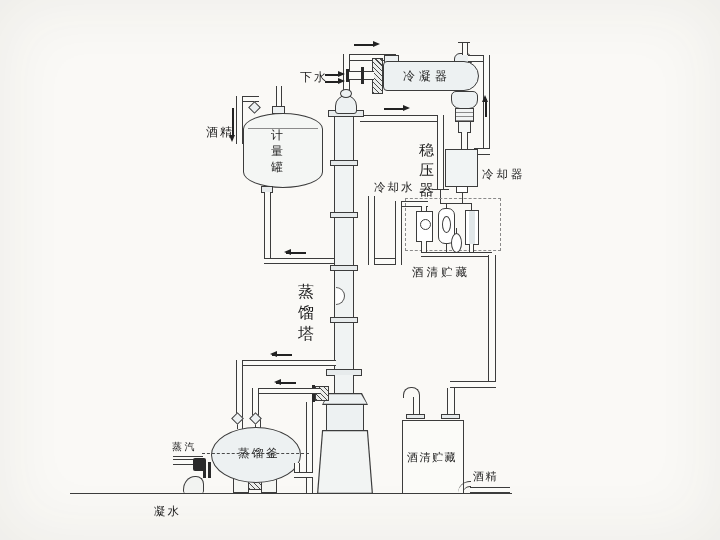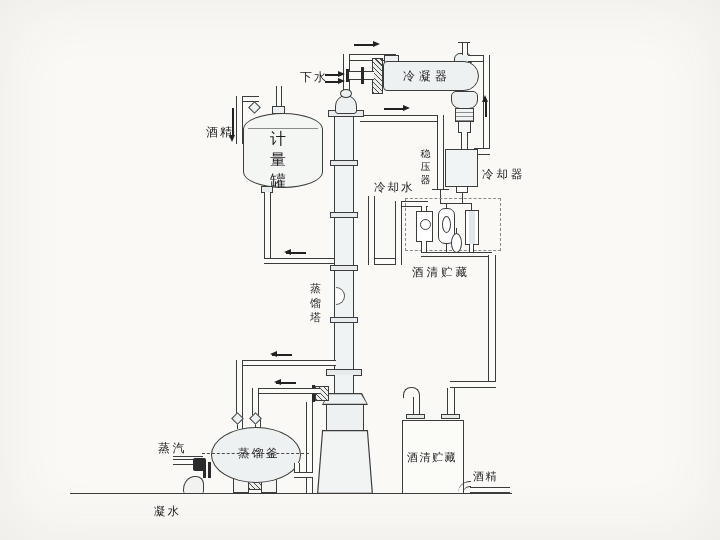--- a/index.html
+++ b/index.html
@@ -18,21 +18,21 @@
   .bx { position:absolute; border:1.2px solid #3c3c3c; background:#f4f6f5; }
   .dark { position:absolute; background:#2a2a2a; }
   .hatch { position:absolute; border:1.2px solid #3c3c3c;
            background: repeating-linear-gradient(45deg,#4a4a4a 0 1px,#eceeec 1px 3.6px); }
   
   .trap { position:absolute; }
   .trap .o { position:absolute; inset:0; background:#3c3c3c; }
   .trap .i { position:absolute; inset:1.3px; background:#edf1f2; }
   
   .lbl { position:absolute; font-size:12px; color:#1d1d1d; white-space:nowrap; }
-  .vlbl { position:absolute; font-size:16px; color:#1d1d1d; width:14px; line-height:1.32;
+  .vlbl { position:absolute; font-size:12px; color:#1d1d1d; width:14px; line-height:1.32;
           word-break:break-all; text-align:center; }
   
   .arr { position:absolute; }
   .arr .s { position:absolute; background:#222; }
   .hd-r { position:absolute; width:0; height:0; border-left:7px solid #222;
           border-top:3.5px solid transparent; border-bottom:3.5px solid transparent; }
   .hd-l { position:absolute; width:0; height:0; border-right:7px solid #222;
           border-top:3.5px solid transparent; border-bottom:3.5px solid transparent; }
   .hd-u { position:absolute; width:0; height:0; border-bottom:7px solid #222;
           border-left:3.5px solid transparent; border-right:3.5px solid transparent; }
@@ -93,21 +93,21 @@
   <div class="lv" style="left:462px;top:192px;height:12px"></div>
 
   <div class="ph" style="left:360px;top:115px;width:84px;height:7px"></div>
   <div class="pv" style="left:437px;top:115px;width:7px;height:74px"></div>
   <div class="lh" style="left:432px;top:189px;width:17px"></div>
   <div class="lv" style="left:440px;top:189px;height:14px"></div>
   <div class="arr" style="left:384px;top:105px">
     <div class="s" style="left:0;top:3px;width:20px;height:2px"></div>
       <div class="hd-r" style="left:19px;top:0"></div>
   </div>
-  <div class="vlbl" style="left:419px;top:147px;font-size:10px;width:13px">稳压器</div>
+  <div class="vlbl" style="left:419px;top:140px;font-size:15px;width:13px">稳压器</div>
 
   <div class="lh" style="left:440px;top:203px;width:32px"></div>
   <div class="lv" style="left:446px;top:203px;height:7px"></div>
   <div class="lv" style="left:471px;top:203px;height:8px"></div>
 
   <div class="lbl" style="left:374px;top:180px;font-size:11.5px;letter-spacing:2px">冷却水</div>
   <div class="ph" style="left:368px;top:258px;width:34px;height:7px"></div>
   <div class="pv" style="left:368px;top:196px;width:7px;height:69px"></div>
   <div class="ph" style="left:395px;top:201px;width:33px;height:6px"></div>
   <div class="pv" style="left:395px;top:201px;width:7px;height:64px"></div>
@@ -166,21 +166,21 @@
 
   <div style="position:absolute;left:334px;top:112px;width:20px;height:258px;border-left:1.3px solid #3c3c3c;border-right:1.3px solid #3c3c3c;background:#f0f3f3"></div>
   <div class="bx" style="left:328px;top:110px;width:36px;height:7px;background:#e7ebec"></div>
   <div class="vs" style="left:335px;top:95px;width:22px;height:19px;border-radius:11px 11px 3px 3px"></div>
   <div class="vs" style="left:340px;top:89px;width:12px;height:9px;border-radius:50%"></div>
   <div class="bx" style="left:330px;top:160px;width:28px;height:6px;background:#e7ebec"></div>
   <div class="bx" style="left:330px;top:212px;width:28px;height:6px;background:#e7ebec"></div>
   <div class="bx" style="left:330px;top:265px;width:28px;height:6px;background:#e7ebec"></div>
   <div class="bx" style="left:330px;top:317px;width:28px;height:6px;background:#e7ebec"></div>
   <div style="position:absolute;left:336px;top:287px;width:9px;height:18px;border:1px solid #555;border-left:none;border-radius:0 9px 9px 0;background:#fff"></div>
-  <div class="vlbl" style="left:309px;top:281px;font-size:11px;width:13px">蒸馏塔</div>
+  <div class="vlbl" style="left:298px;top:281px;font-size:16px;width:13px">蒸馏塔</div>
   <div class="bx" style="left:326px;top:369px;width:36px;height:7px;background:#e7ebec"></div>
   <div style="position:absolute;left:334px;top:375px;width:20px;height:19px;border-left:1.3px solid #3c3c3c;border-right:1.3px solid #3c3c3c;background:#f0f3f3"></div>
   <div class="trap" style="left:322px;top:393px;width:46px;height:12px">
     <div class="o" style="clip-path:polygon(13% 0,87% 0,100% 100%,0 100%)"></div>
     <div class="i" style="clip-path:polygon(13% 0,87% 0,100% 100%,0 100%)"></div>
   </div>
   <div class="vs" style="left:326px;top:404px;width:38px;height:27px"></div>
   <div class="trap" style="left:317px;top:430px;width:56px;height:64px">
     <div class="o" style="clip-path:polygon(9% 0,91% 0,100% 100%,0 100%)"></div>
     <div class="i" style="clip-path:polygon(9% 0,91% 0,100% 100%,0 100%);background:#f2f4f3"></div>
@@ -208,21 +208,21 @@
   <div class="pv" style="left:237px;top:419px;width:6px;height:10px"></div>
   <div class="pv" style="left:255px;top:419px;width:6px;height:10px"></div>
   <div class="bx" style="left:233px;top:414px;width:9px;height:9px;transform:rotate(45deg);background:#edf1f2"></div>
   <div class="bx" style="left:251px;top:414px;width:9px;height:9px;transform:rotate(45deg);background:#edf1f2"></div>
   <div class="vs" style="left:211px;top:427px;width:90px;height:56px;border-radius:50%"></div>
   <div class="lh dash" style="left:202px;top:453px;width:107px"></div>
   <div class="lbl" style="left:238px;top:446px;font-size:11.5px;letter-spacing:2.5px">蒸馏釜</div>
   <div class="pv" style="left:294px;top:463px;width:6px;height:14px"></div>
   <div class="ph" style="left:294px;top:472px;width:19px;height:6px"></div>
 
-  <div class="lbl" style="left:158px;top:440px;font-size:12px;letter-spacing:2.5px">蒸汽</div>
+  <div class="lbl" style="left:172px;top:440px;font-size:10px;letter-spacing:2.5px">蒸汽</div>
   <div class="lh" style="left:173px;top:456px;width:30px"></div>
   <div class="ph" style="left:173px;top:459px;width:24px;height:6px"></div>
   <div class="dark" style="left:193px;top:458px;width:13px;height:13px;border-radius:2px"></div>
   <div class="dark" style="left:203px;top:462px;width:3px;height:16px"></div>
   <div class="dark" style="left:208px;top:462px;width:3px;height:16px"></div>
   <div style="position:absolute;left:183px;top:476px;width:21px;height:17px;border:1.2px solid #3c3c3c;border-bottom:none;border-radius:12px 8px 2px 2px/14px 8px 2px 2px;background:#f2f3f1"></div>
   <div class="lbl" style="left:154px;top:504px;font-size:11.5px;letter-spacing:2px">凝水</div>
 
 </div>
 

